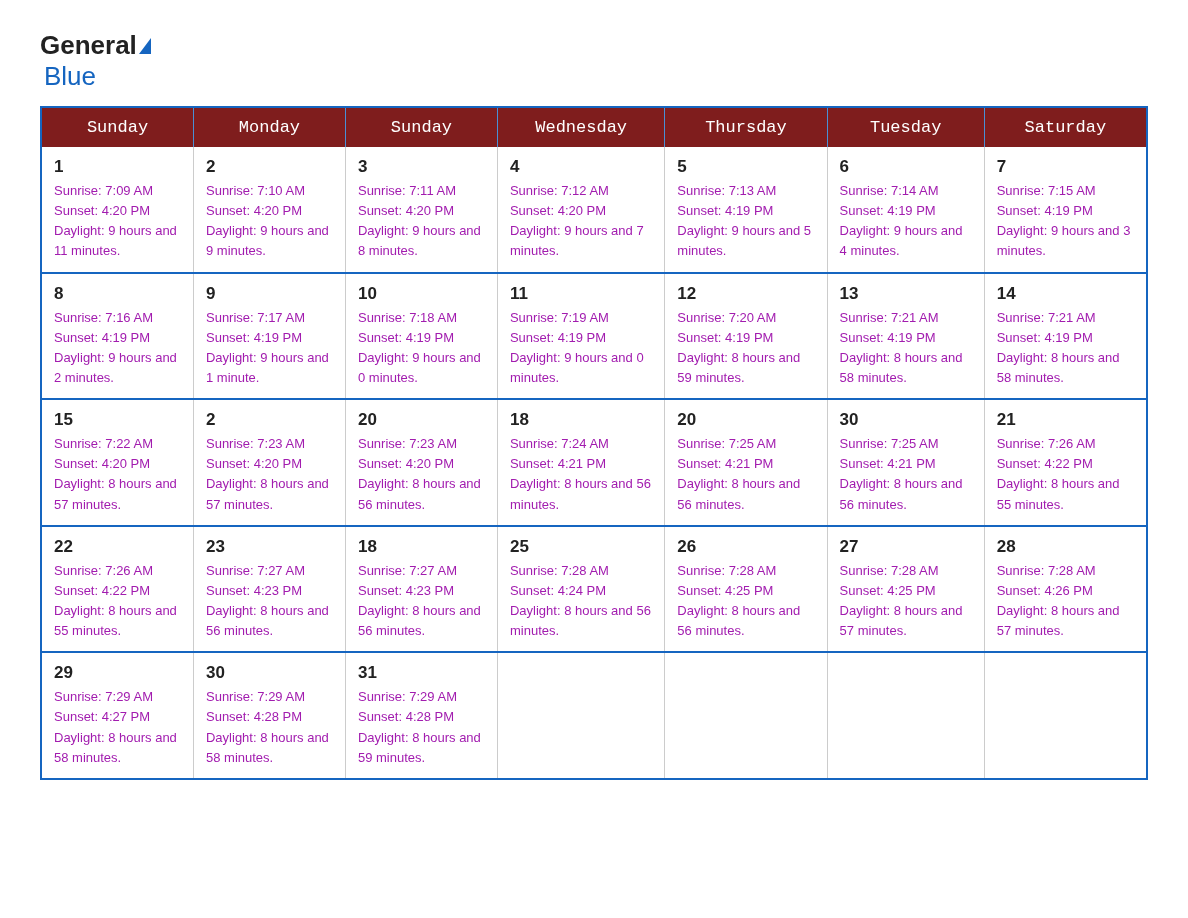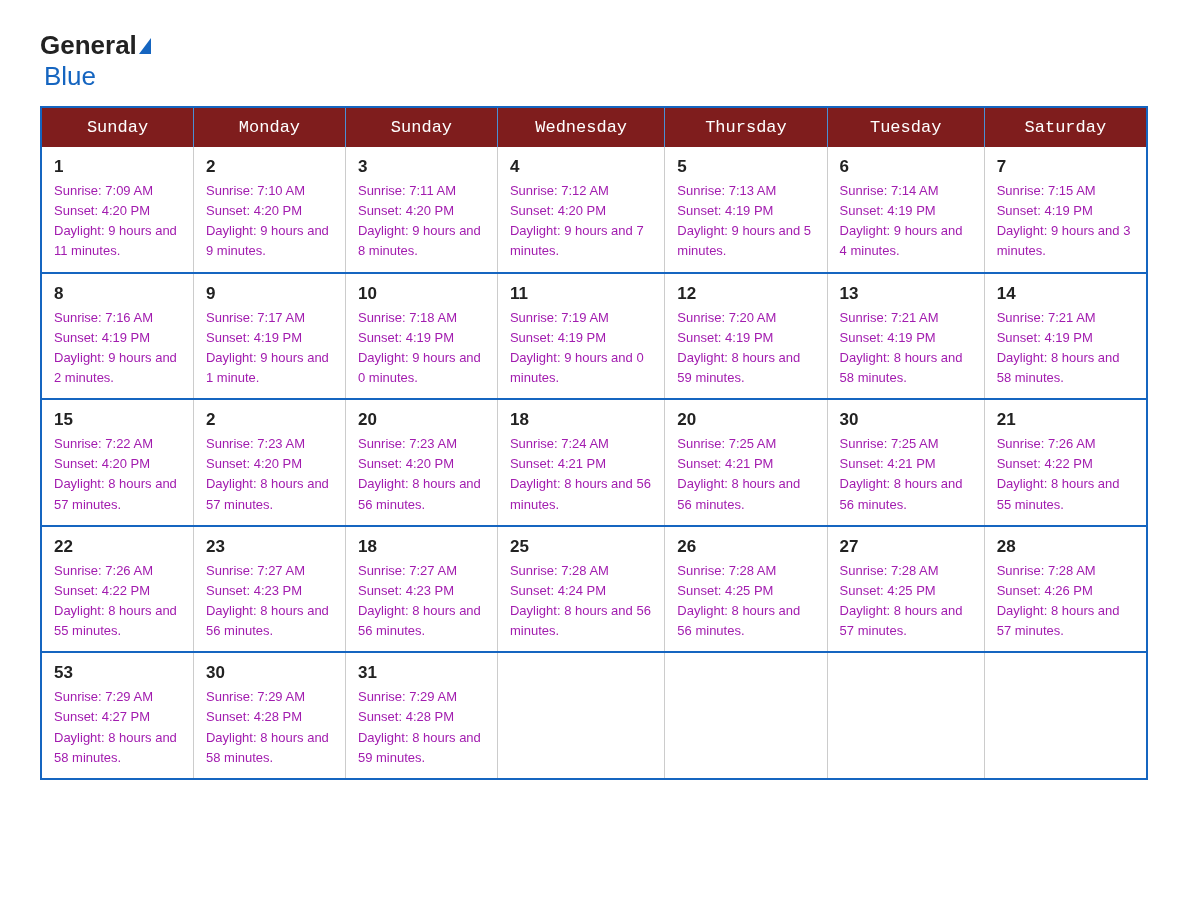--- a/index.html
+++ b/index.html
@@ -242,21 +242,21 @@
         <span class="day-number">27</span>
         <span class="day-info">Sunrise: 7:28 AM<br>Sunset: 4:25 PM<br>Daylight: 8 hours and 57 minutes.</span>
       </td>
         <td>
         <span class="day-number">28</span>
         <span class="day-info">Sunrise: 7:28 AM<br>Sunset: 4:26 PM<br>Daylight: 8 hours and 57 minutes.</span>
       </td>
       </tr>
       <tr>
         <td>
-        <span class="day-number">53</span>
+        <span class="day-number">29</span>
         <span class="day-info">Sunrise: 7:29 AM<br>Sunset: 4:27 PM<br>Daylight: 8 hours and 58 minutes.</span>
       </td>
         <td>
         <span class="day-number">30</span>
         <span class="day-info">Sunrise: 7:29 AM<br>Sunset: 4:28 PM<br>Daylight: 8 hours and 58 minutes.</span>
       </td>
         <td>
         <span class="day-number">31</span>
         <span class="day-info">Sunrise: 7:29 AM<br>Sunset: 4:28 PM<br>Daylight: 8 hours and 59 minutes.</span>
       </td>

